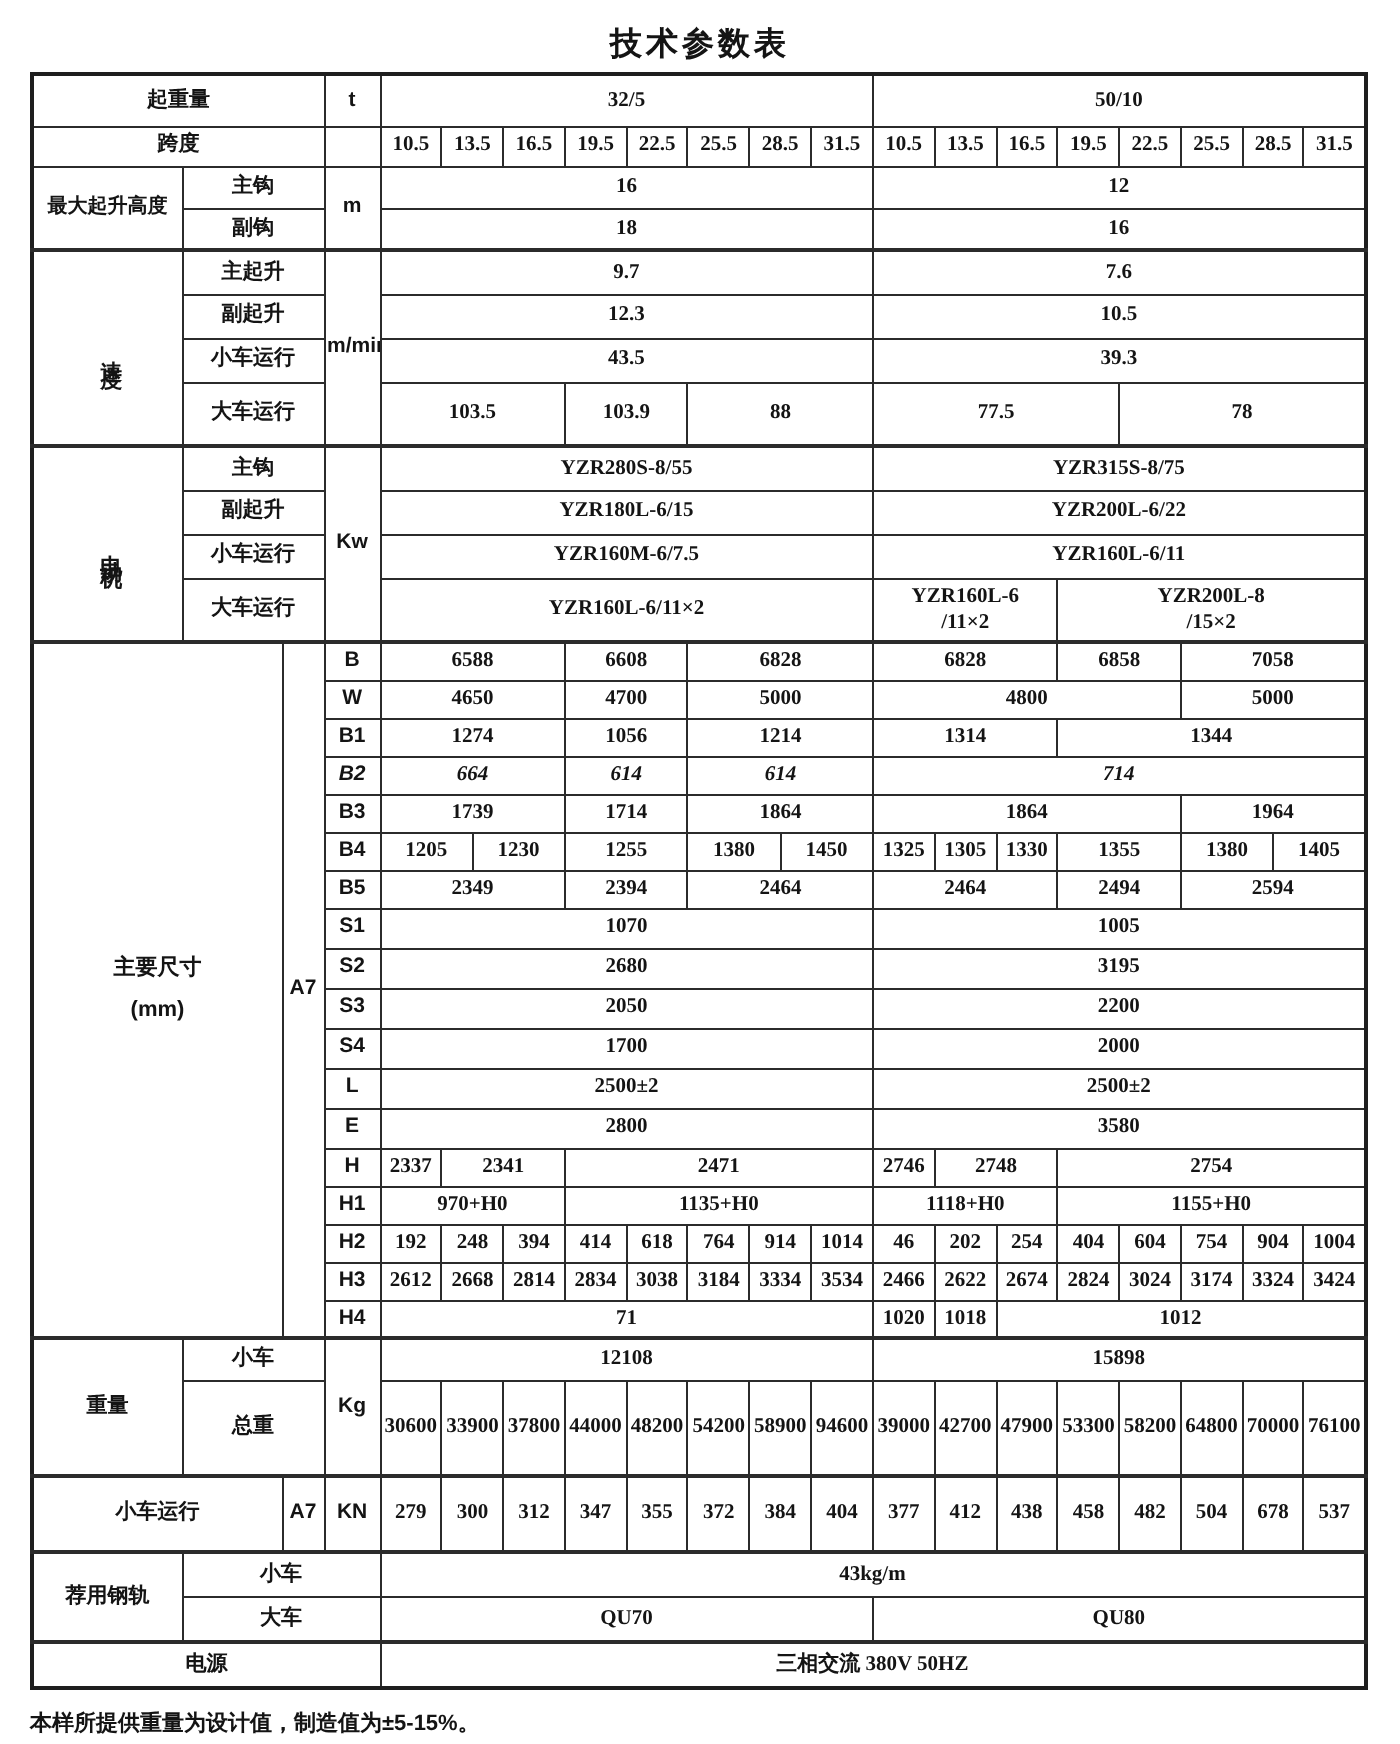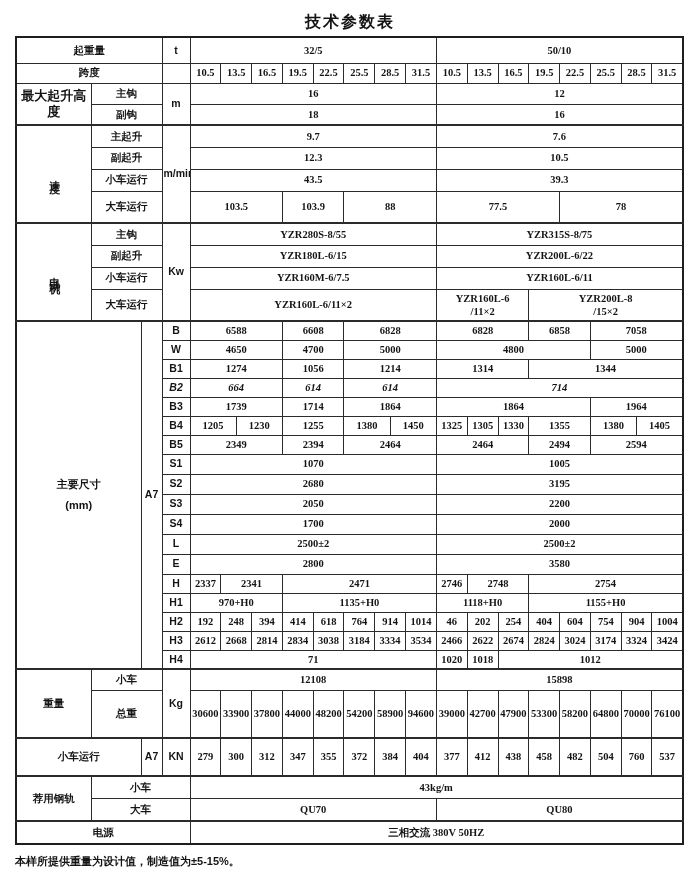--- a/index.html
+++ b/index.html
@@ -24,21 +24,21 @@
     border:1px solid #2b2b2b;
     text-align:center;vertical-align:middle;
     padding:0 1px;overflow:hidden;
     font-size:10.5px;font-weight:bold;
     white-space:pre-line;line-height:1.25;
   }
   td.lab{
     font-family:"Liberation Sans","DejaVu Sans",sans-serif;
     font-size:10.5px;font-weight:bold;
   }
-  td.tiny{font-size:13px;letter-spacing:0;padding:0;}
+  td.tiny{font-size:10px;letter-spacing:0;padding:0;}
   td.vert{
     writing-mode:vertical-lr;text-orientation:upright;
     letter-spacing:3px;font-size:11px;
   }
   td.big{font-size:11px;line-height:1.9;}
   tr.thick td{border-top-width:2px;}
   .footer{
     position:absolute;left:15px;top:854px;width:670px;
     font-size:11px;font-weight:bold;
     font-family:"Liberation Sans","DejaVu Sans",sans-serif;
@@ -371,21 +371,21 @@
         <td colspan="2" rowspan="1">355</td>
         <td colspan="2" rowspan="1">372</td>
         <td colspan="2" rowspan="1">384</td>
         <td colspan="2" rowspan="1">404</td>
         <td colspan="2" rowspan="1">377</td>
         <td colspan="2" rowspan="1">412</td>
         <td colspan="2" rowspan="1">438</td>
         <td colspan="2" rowspan="1">458</td>
         <td colspan="2" rowspan="1">482</td>
         <td colspan="2" rowspan="1">504</td>
-        <td colspan="2" rowspan="1">760</td>
+        <td colspan="2" rowspan="1">678</td>
         <td colspan="2" rowspan="1">537</td>
       </tr>
       <tr class="thick" style="height: 22px;">
         <td colspan="1" rowspan="2" class="lab">荐用钢轨</td>
         <td colspan="3" rowspan="1" class="lab">小车</td>
         <td colspan="32" rowspan="1">43kg/m</td>
       </tr>
       <tr style="height: 23px;">
         <td colspan="3" rowspan="1" class="lab">大车</td>
         <td colspan="16" rowspan="1">QU70</td>

